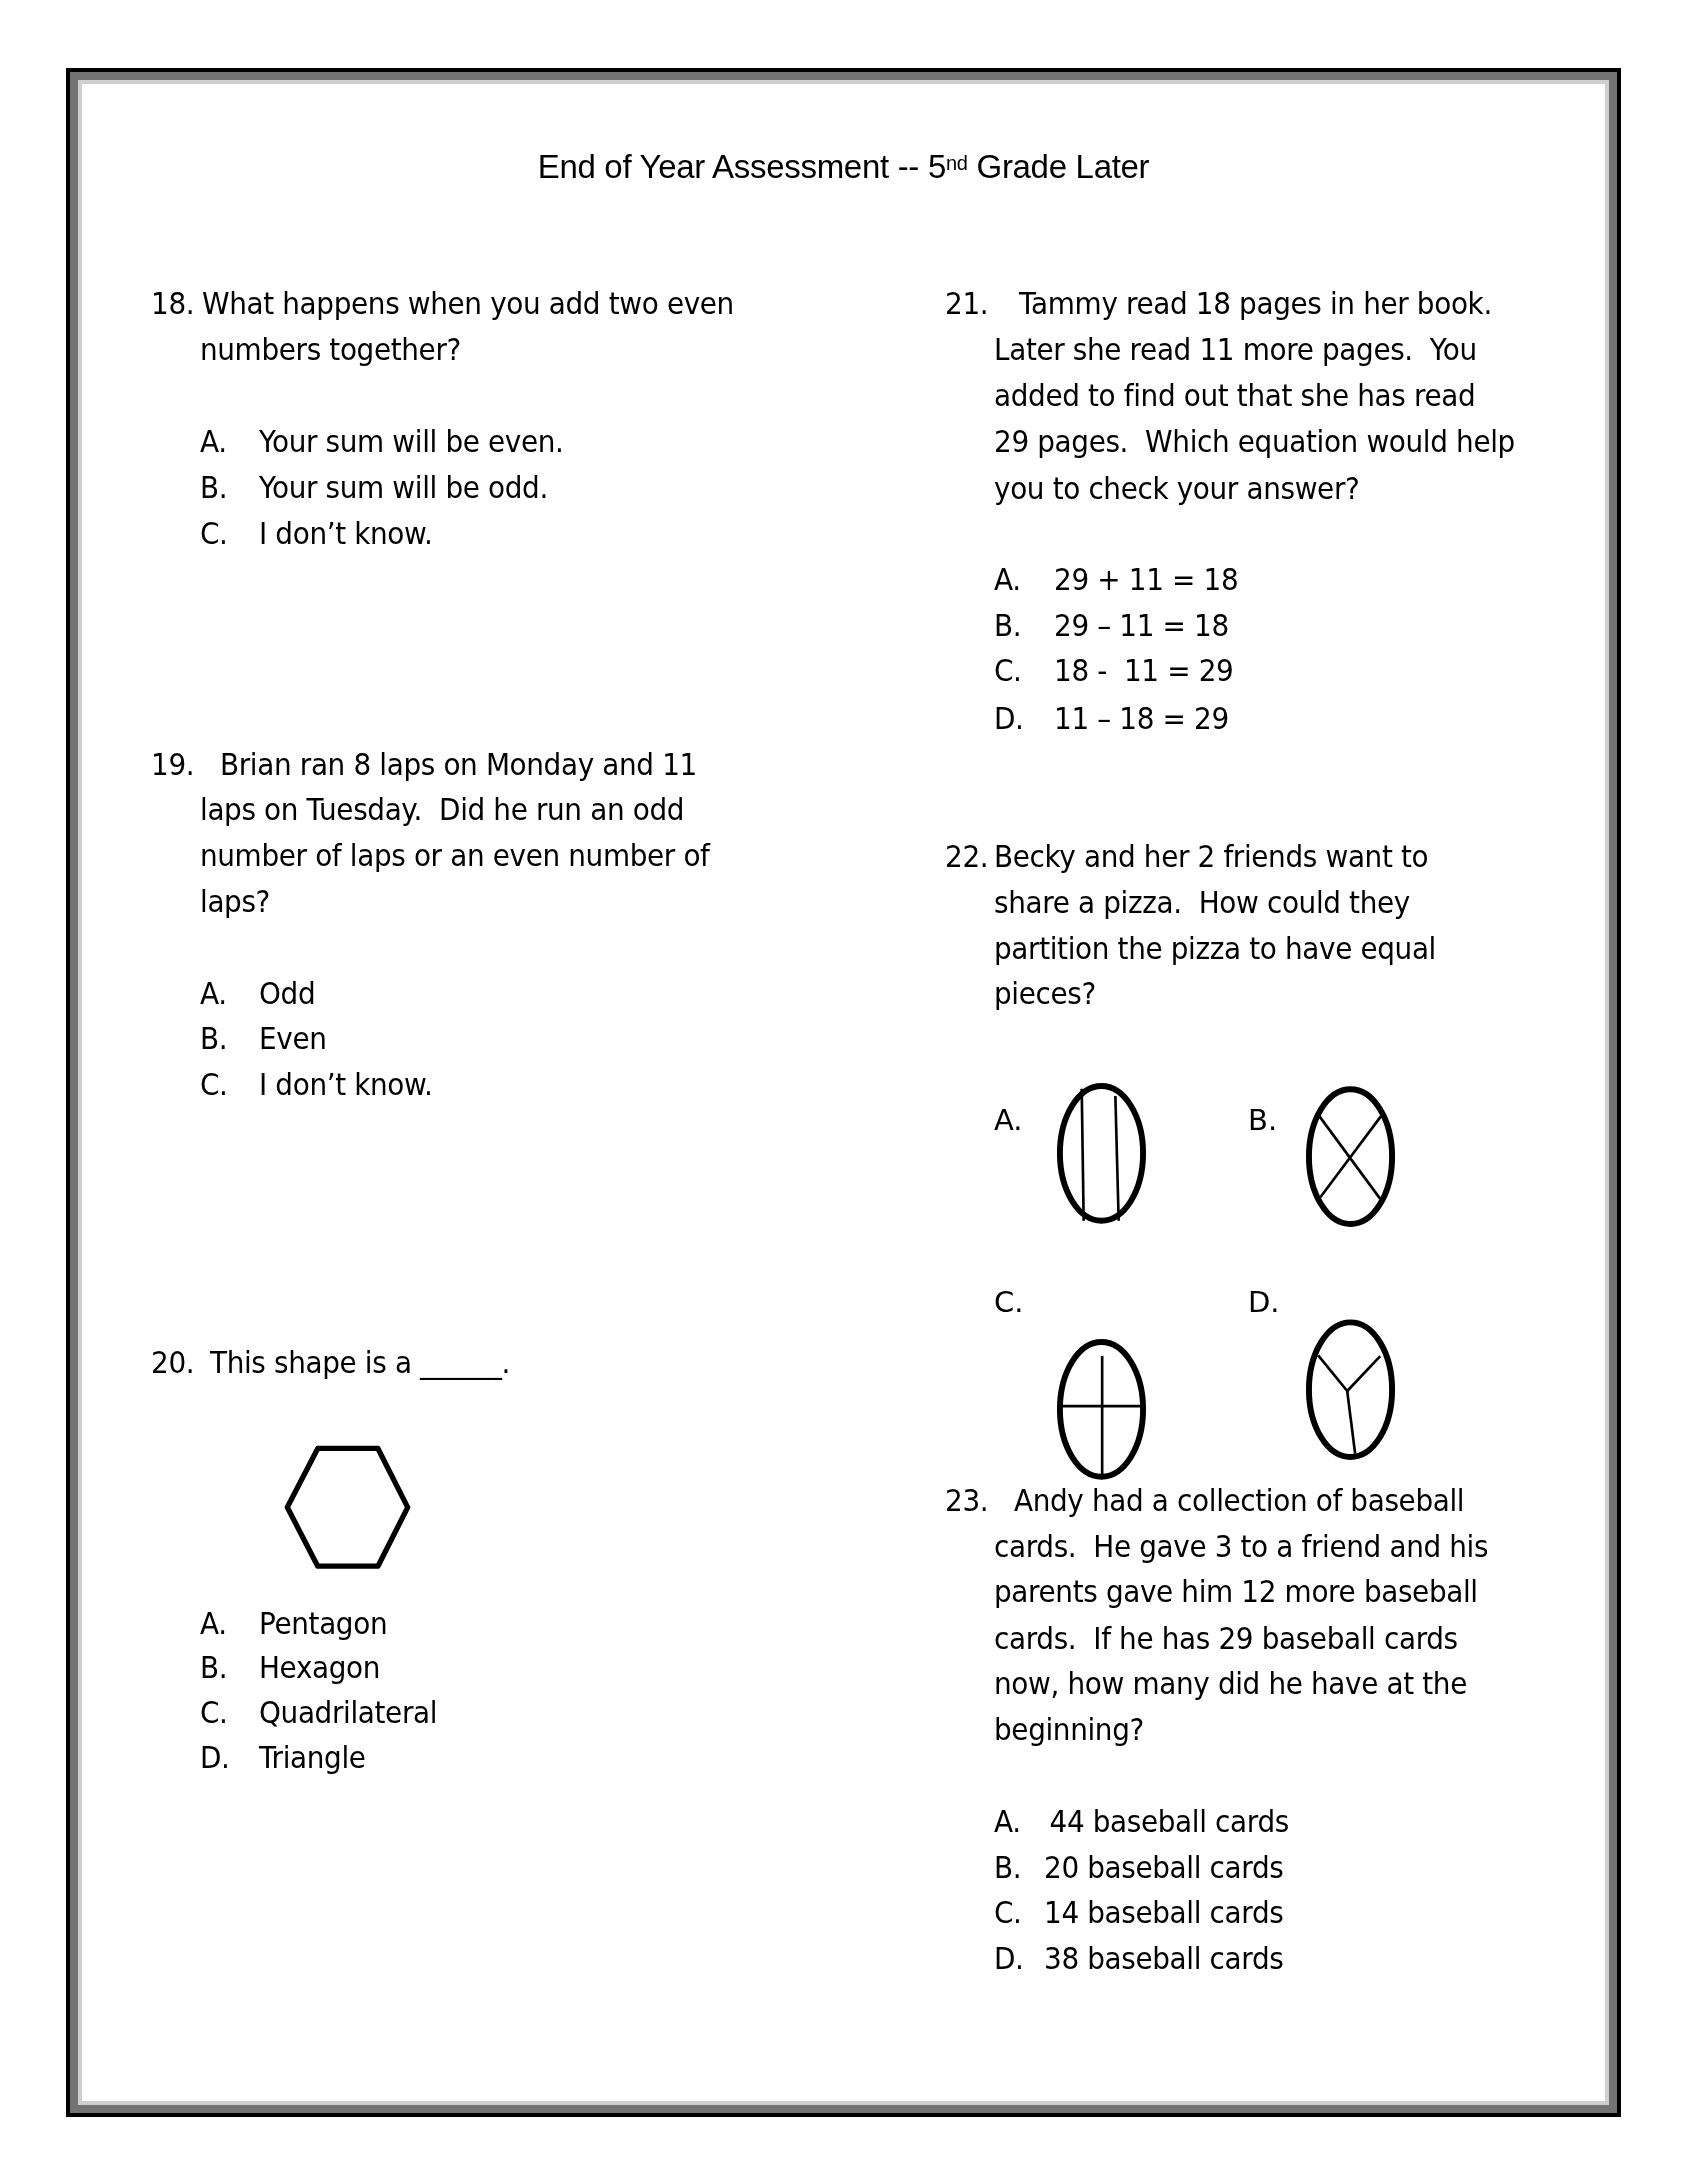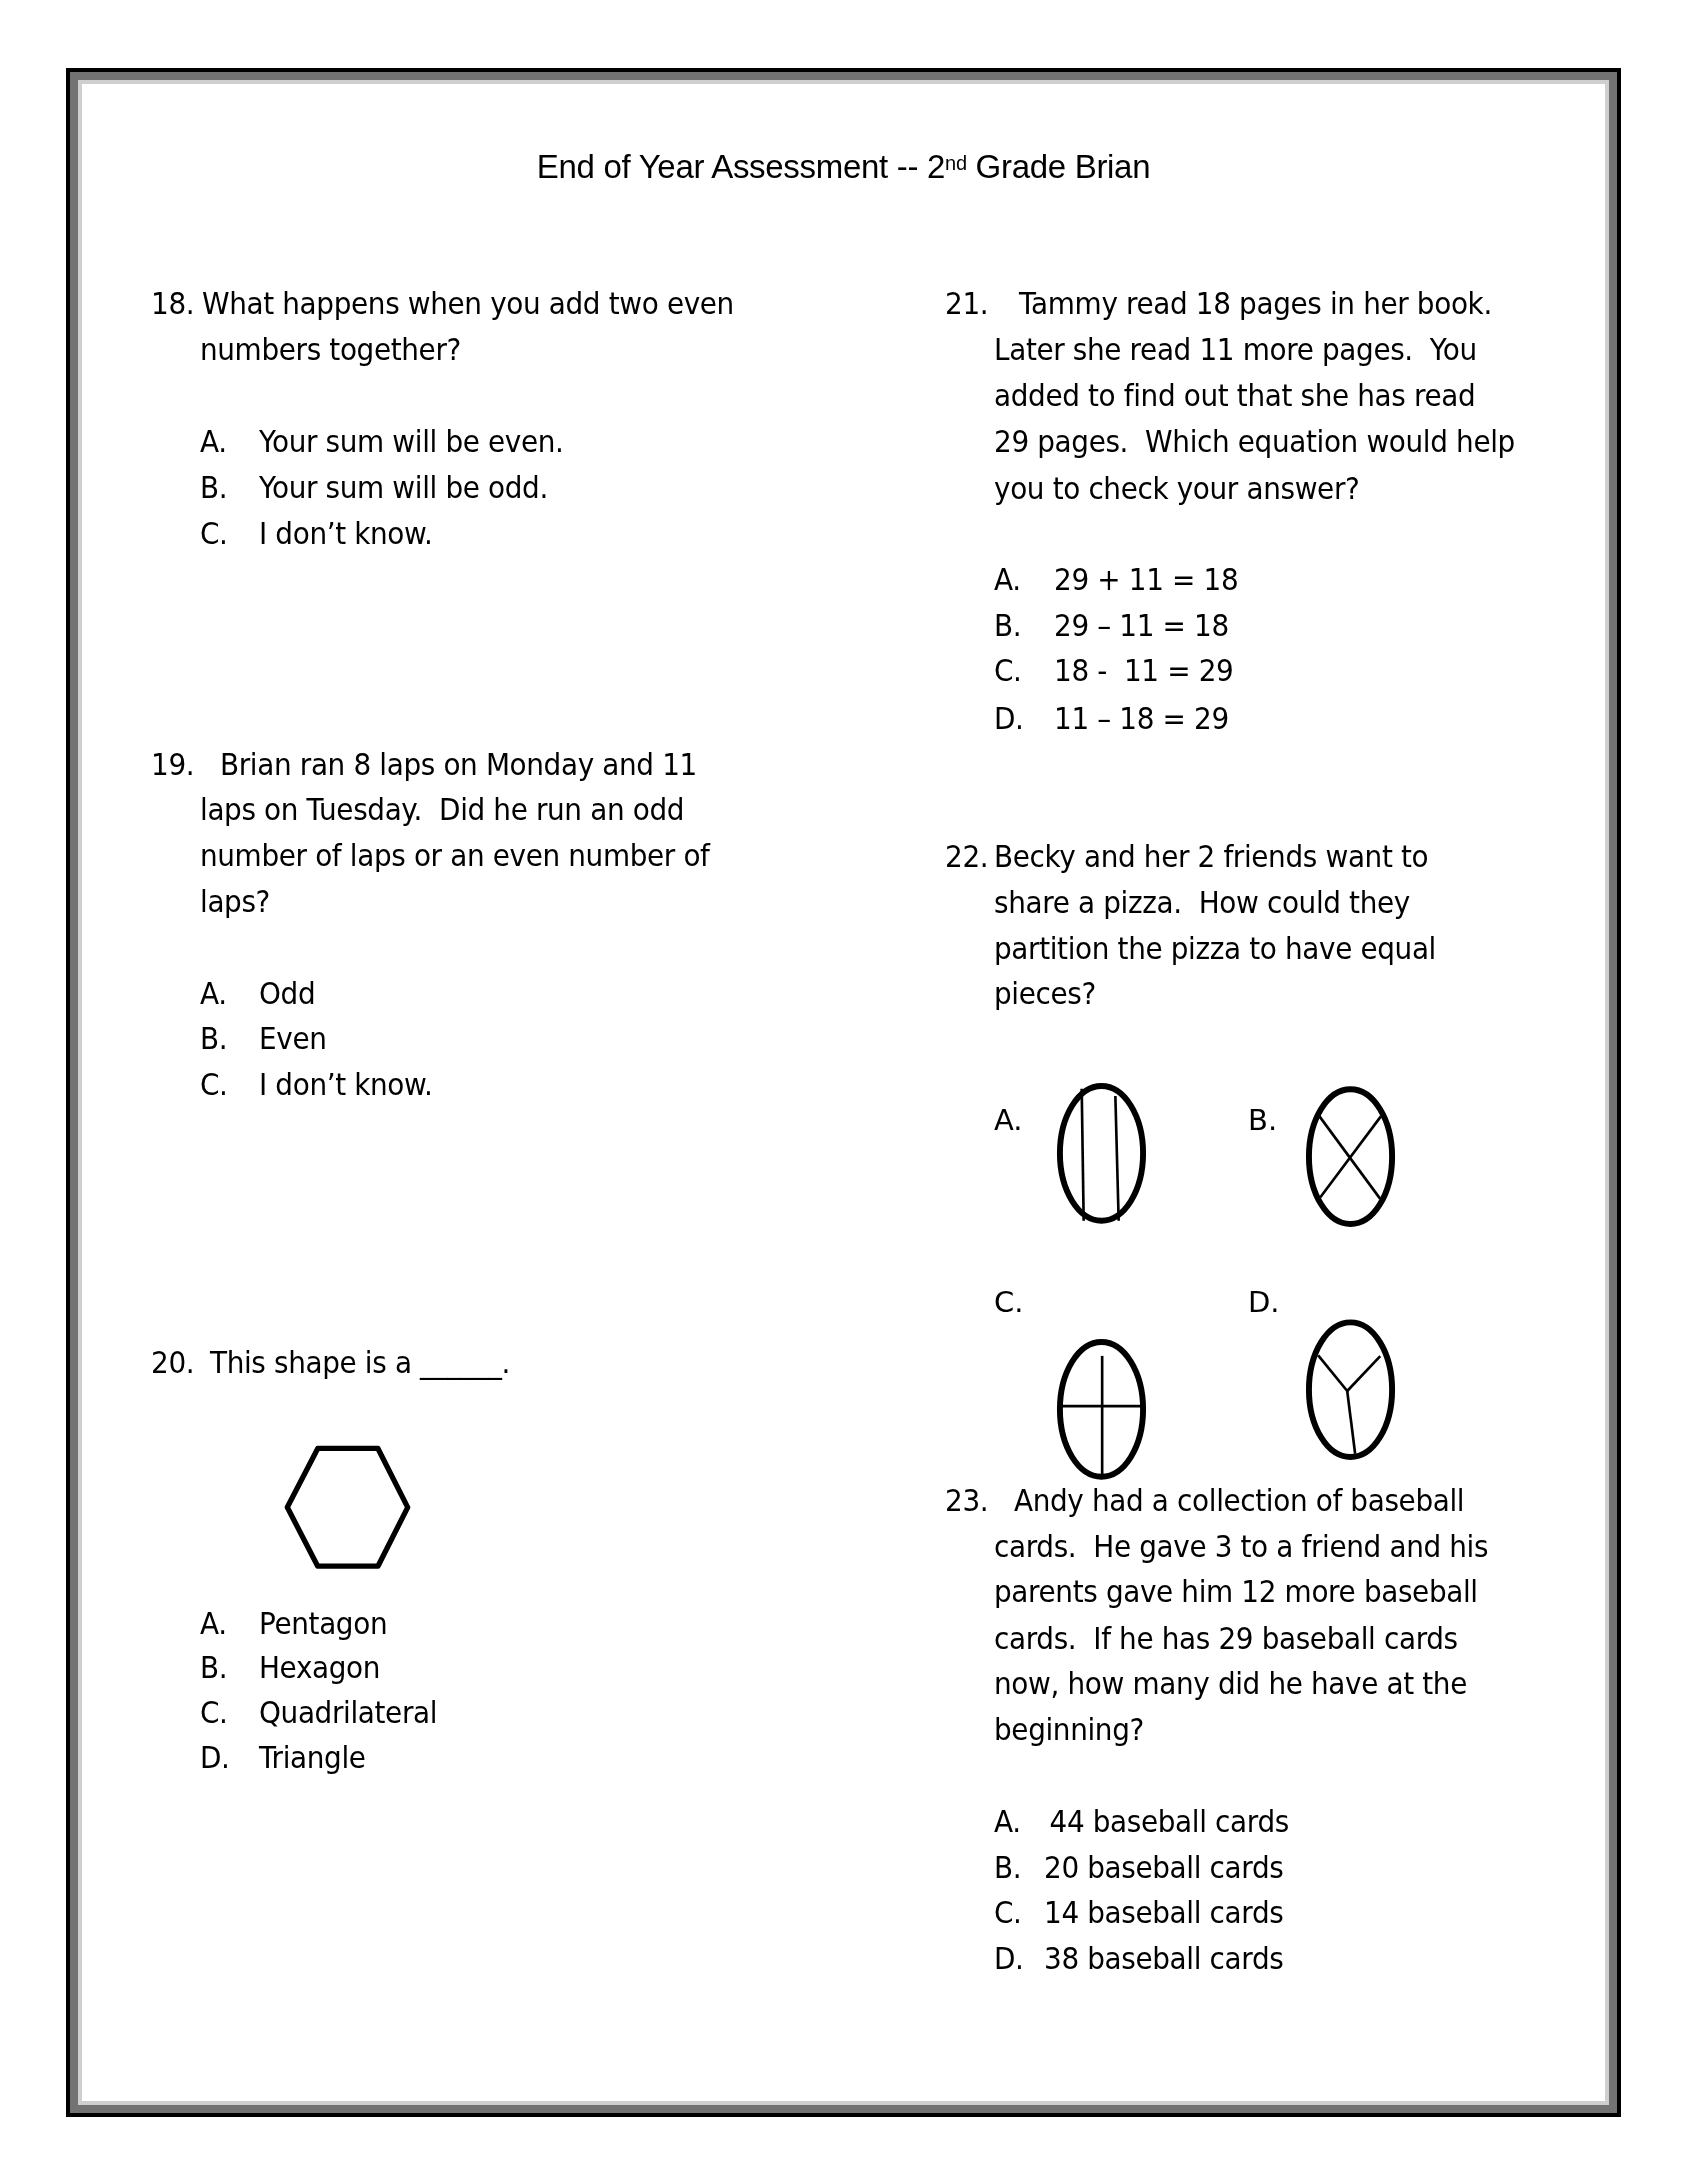--- a/index.html
+++ b/index.html
@@ -19,21 +19,21 @@
 </style>
 </head>
 <body>
 
 <div class="frame-outer">
   <div class="frame-mid">
     <div class="frame-inner"></div>
   </div>
 </div>
 
-<div class="title"><span>End of Year Assessment -- 2</span><sup>nd</sup><span> Grade Brian</span></div>
+<div class="title"><span>End of Year Assessment -- 5</span><sup>nd</sup><span> Grade Later</span></div>
 
 <div class="q" style="left: 0px; top: 0px; transform: none;">
   <span class="num" style="left: 151px; top: 281px; display: inline-block; transform: scaleX(0.93); transform-origin: left top;">18.</span>
   <span class="line" style="left: 202px; top: 281px; display: inline-block; transform: scaleX(0.93); transform-origin: left top;">What happens when you add two even</span>
   <span class="line" style="left: 200px; top: 327px; display: inline-block; transform: scaleX(0.93); transform-origin: left top;">numbers together?</span>
   <span class="opt-letter" style="left: 200px; top: 419px; display: inline-block; transform: scaleX(0.93); transform-origin: left top;">A.</span>
   <span class="opt-text" style="left: 259px; top: 419px; display: inline-block; transform: scaleX(0.93); transform-origin: left top;">Your sum will be even.</span>
   <span class="opt-letter" style="left: 200px; top: 465px; display: inline-block; transform: scaleX(0.93); transform-origin: left top;">B.</span>
   <span class="opt-text" style="left: 259px; top: 465px; display: inline-block; transform: scaleX(0.93); transform-origin: left top;">Your sum will be odd.</span>
   <span class="opt-letter" style="left: 200px; top: 511px; display: inline-block; transform: scaleX(0.93); transform-origin: left top;">C.</span>

